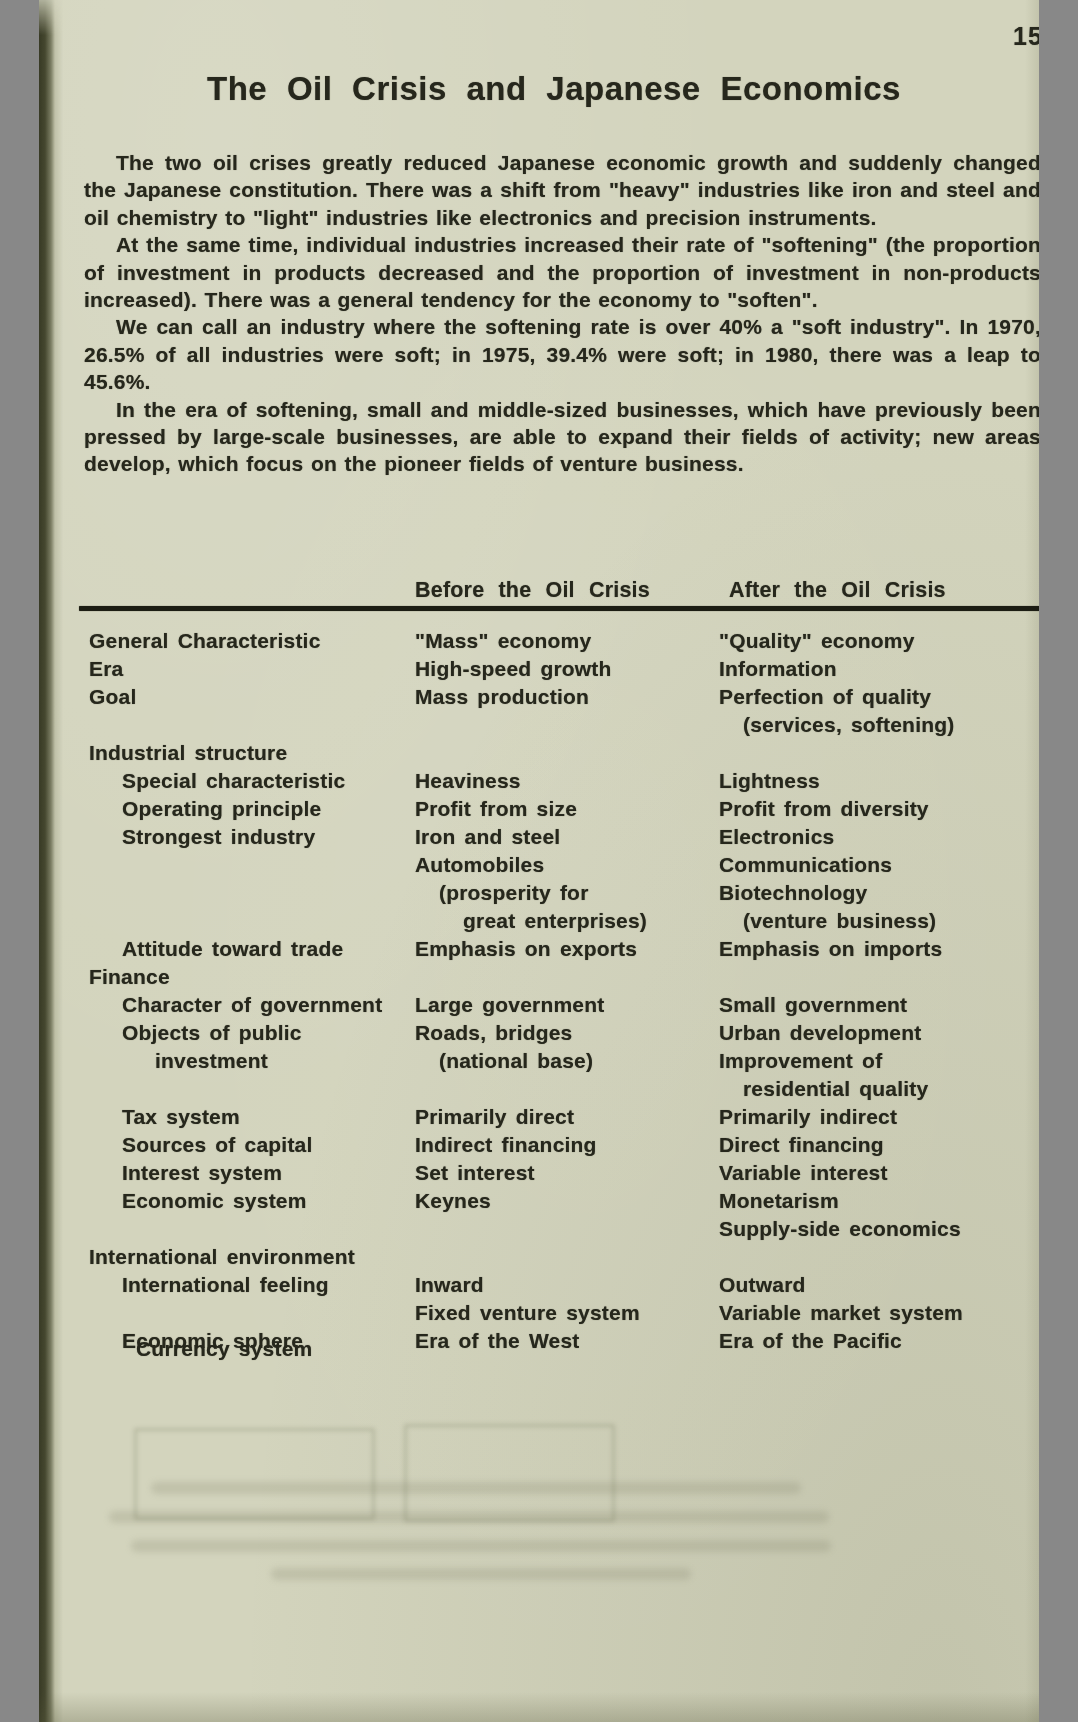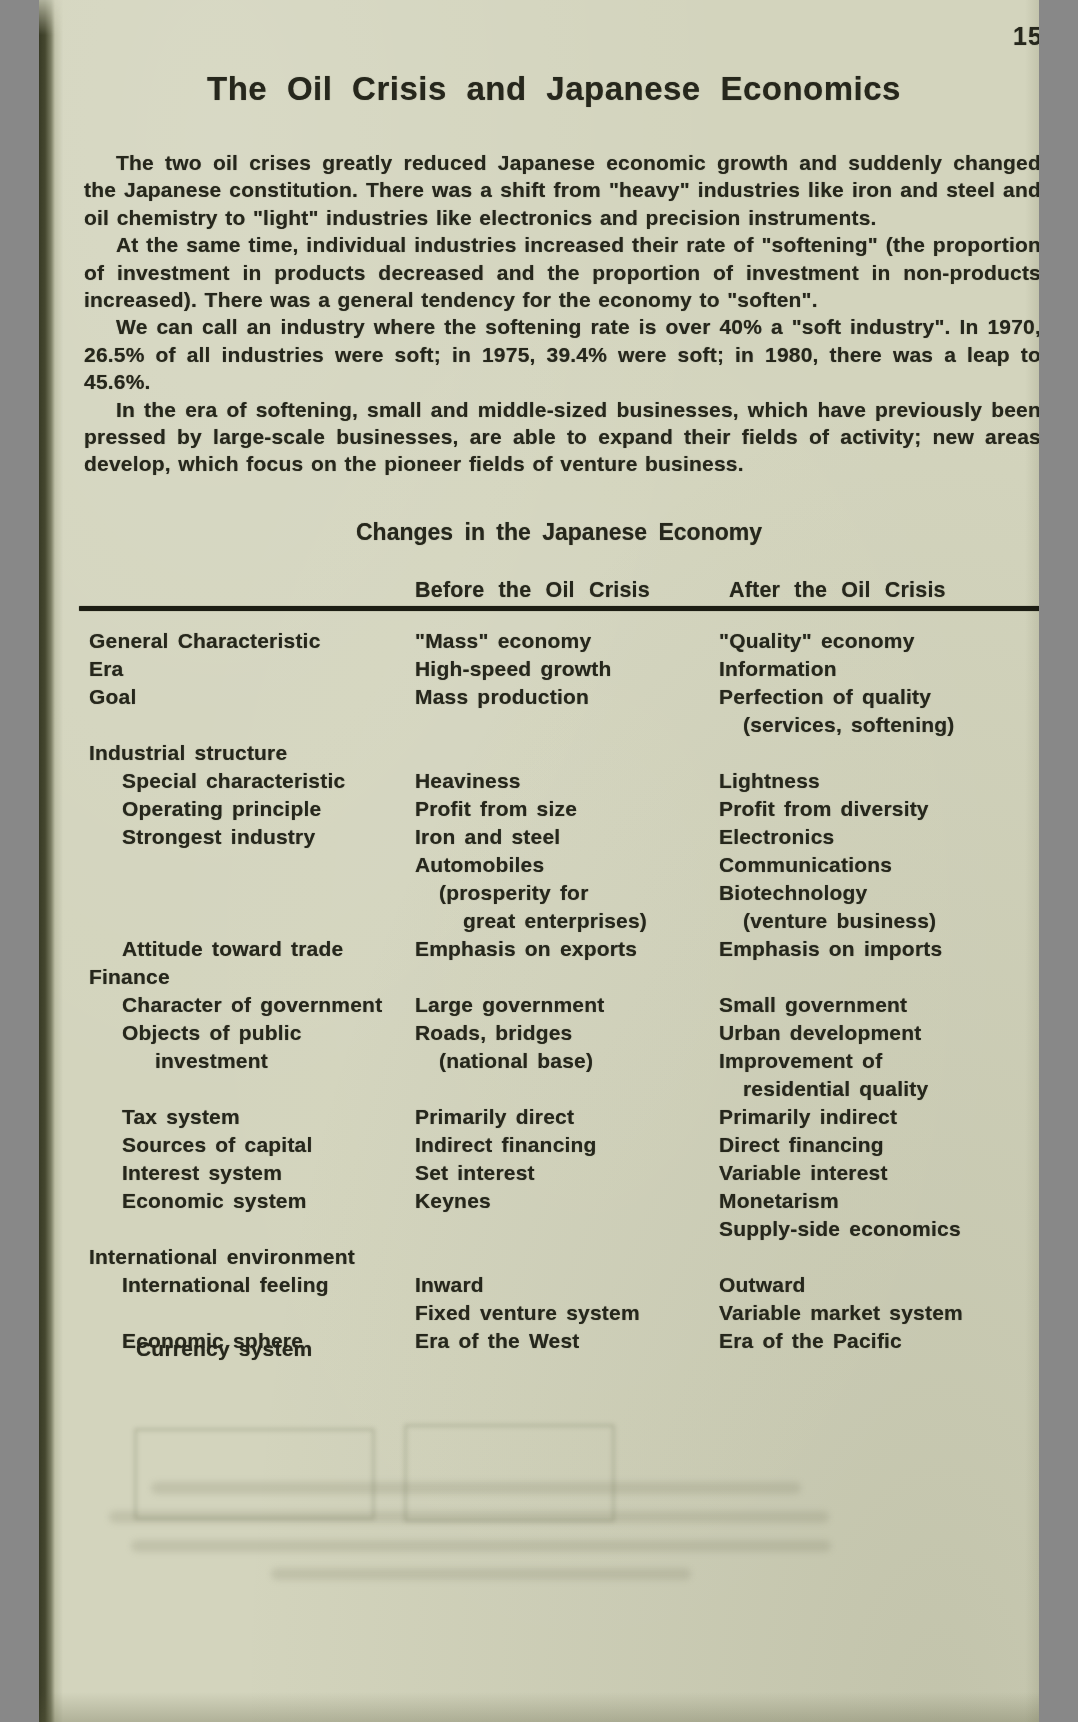--- a/index.html
+++ b/index.html
@@ -81,21 +81,20 @@
 
   <h1 class="title ink">The Oil Crisis and Japanese Economics</h1>
 
   <div class="paras ink" id="paras">
       <p>The two oil crises greatly reduced Japanese economic growth and suddenly changed the Japanese constitution.  There was a shift from "heavy" industries like iron and steel and oil chemistry to "light" industries like electronics and precision instruments.</p>
       <p>At the same time, individual industries increased their rate of "softening" (the proportion of investment in products decreased and the proportion of investment in non-products increased).  There was a general tendency for the economy to "soften".</p>
       <p>We can call an industry where the softening rate is over 40% a "soft industry".  In 1970, 26.5% of all industries were soft; in 1975, 39.4% were soft; in 1980, there was a leap to 45.6%.</p>
       <p>In the era of softening, small and middle-sized businesses, which have previously been pressed by large-scale businesses, are able to expand their fields of activity; new areas develop, which focus on the pioneer fields of venture business.</p>
     </div>
 
-  <h2 class="table-title ink">Changes in the Japanese Economy</h2>
 
   <div class="thead">
     <span class="h-before ink">Before the Oil Crisis</span>
     <span class="h-after ink">After the Oil Crisis</span>
   </div>
   <div class="rule" style="background: rgb(28, 29, 19);"></div>
 
   <div class="tbody" id="tbody">
       <div class="trow">
         <span class="cell ink" style="left: 10px;">General Characteristic</span>

